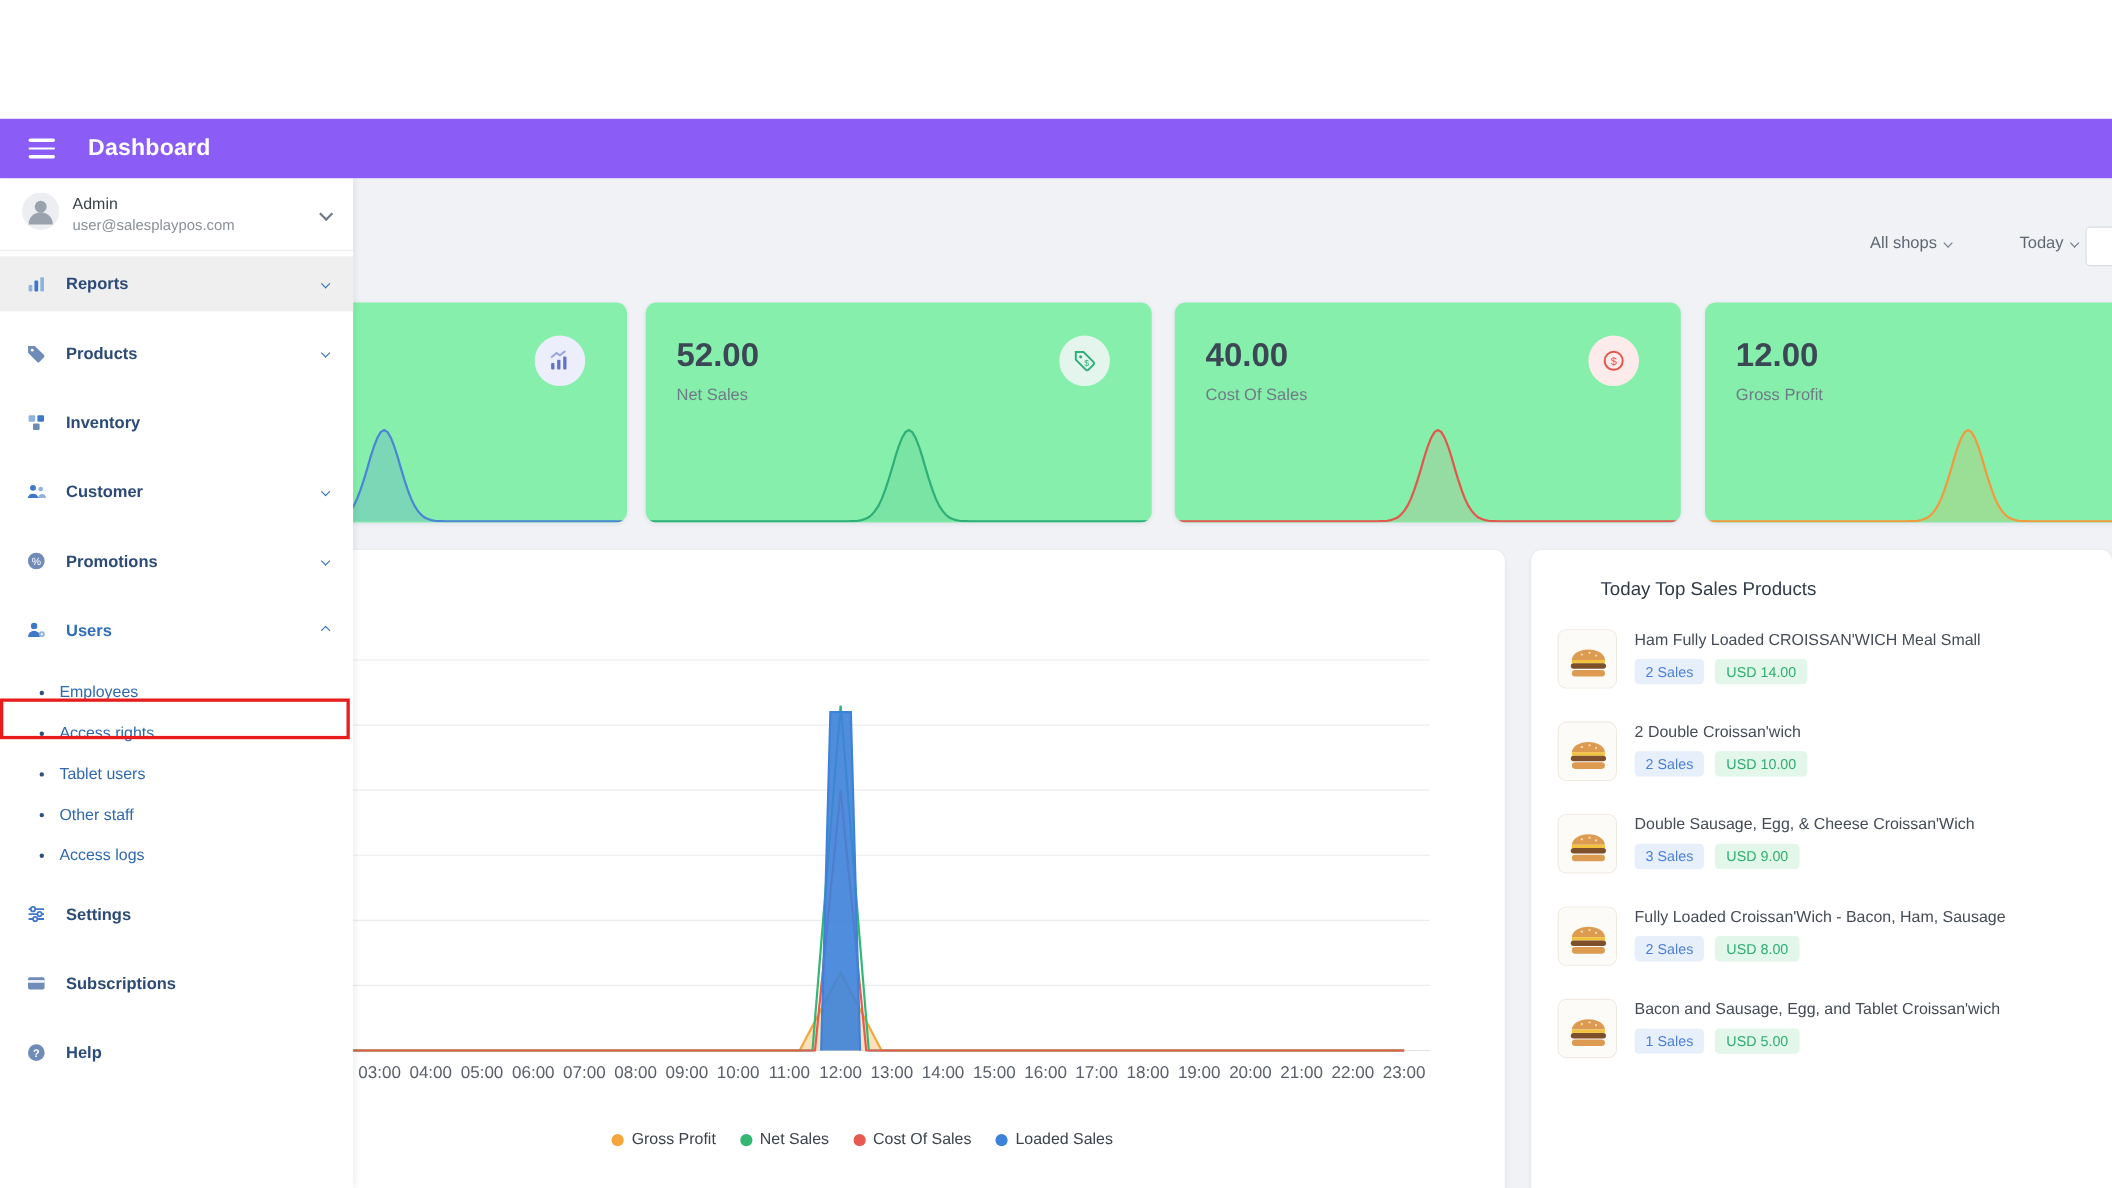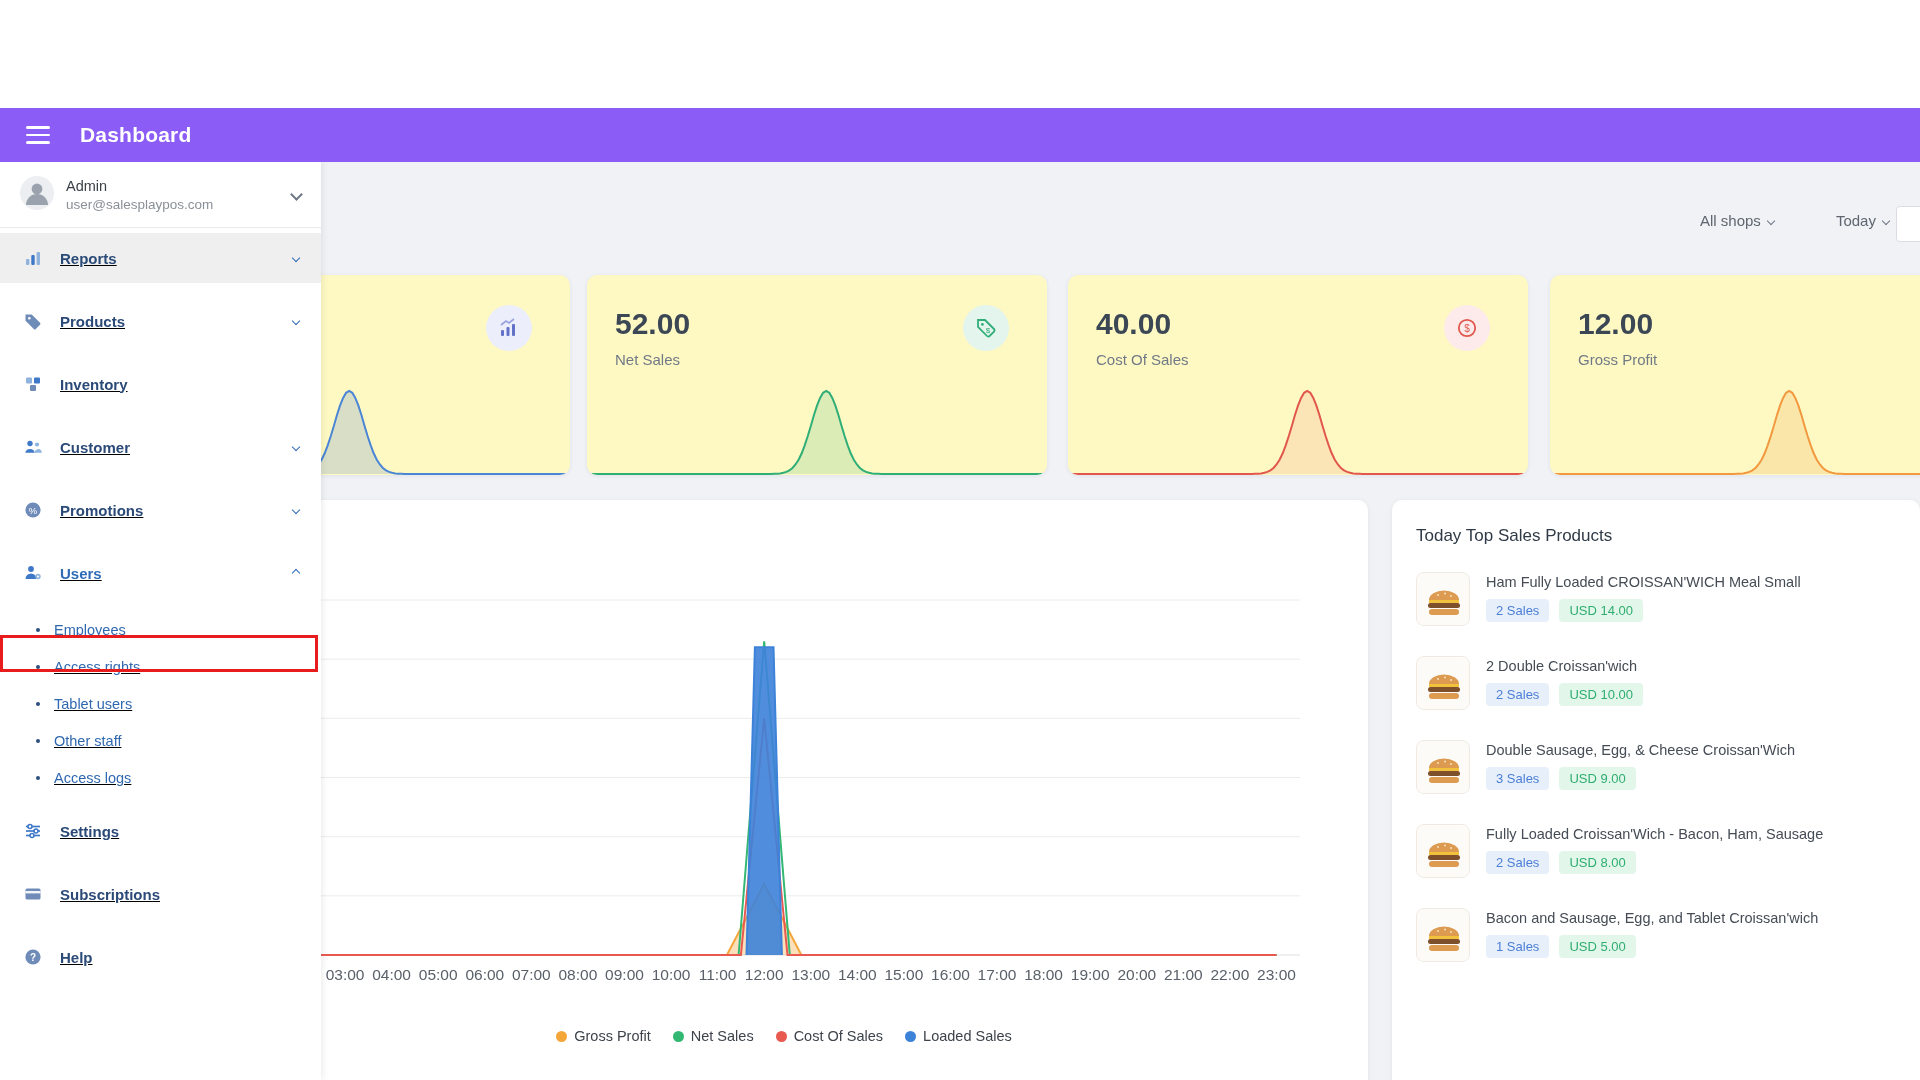--- a/index.html
+++ b/index.html
@@ -25,21 +25,21 @@
                border-bottom:1px solid #e9eaec; cursor:pointer; }
   .userblock .uinfo { margin-left:12px; flex:1; min-width:0; }
   .uname { font-size:14.5px; color:#3a4149; }
   .uemail { font-size:13.5px; color:#8a9097; margin-top:3px; }
   .chev { width:9px; height:9px; border-right:2px solid #6c7686; border-bottom:2px solid #6c7686;
           transform:rotate(45deg); display:inline-block; }
   .chev.blue { border-color:#2f6cb8; }
   .chev.up { transform:rotate(-135deg); }
   .chev.sm { width:6px; height:6px; border-width:1.6px; }
 
-  .nav { padding-top:5px;text-decoration:underline; }
+  .nav { padding-top:5px; }
   .nav-item { height:50px; margin-bottom:13px; display:flex; align-items:center;
               padding:0 22px; cursor:pointer; }
   .nav-item.active { background:#efefef; }
   .nav-item .nicon { width:22px; display:flex; justify-content:center; }
   .nav-item .nlabel { margin-left:16px; font-size:15px; font-weight:700; color:#2b4a77; flex:1; }
   .nav-item .nlabel.bluer { color:#2f6cb8; }
 
   .subnav { }
   .subnav-item { height:37px; display:flex; align-items:center; padding-left:36px; cursor:pointer; }
   .subnav-item .dot { width:4px; height:4px; border-radius:50%; background:#2f4f7d; margin-right:14px; }
@@ -51,41 +51,41 @@
 
   
   .filters { position:absolute; top:212px; left:1700px; display:flex; align-items:center; gap:24px;
              z-index:5; font-size:15px; color:#5f6670; }
   .filter { display:flex; align-items:center; gap:7px; cursor:pointer; }
   .filters .sep { width:14px; }
   .partial-box { position:absolute; top:206px; left:1896px; width:44px; height:36px; background:#fff;
                  border:1px solid #d9dde3; border-radius:4px; z-index:5; }
 
   
-  .card { position:absolute; top:275px; width:460px; height:200px; background:#fef9c3; border-radius:10px;
+  .card { position:absolute; top:275px; width:460px; height:200px; background:#86efac; border-radius:10px;
           box-shadow:0 1px 4px rgba(20,40,80,.08); overflow:hidden; z-index:4; }
   .card .value { position:absolute; left:28px; top:32px; font-size:30px; font-weight:700; color:#3b4754; }
   .card .clabel { position:absolute; left:28px; top:76px; font-size:15px; color:#707a86; }
   .card .icircle { position:absolute; right:38px; top:30px; width:46px; height:46px; border-radius:50%;
                    display:flex; align-items:center; justify-content:center; }
   .card svg.spark { position:absolute; left:0; bottom:0; }
 
   
   .chart-card { position:absolute; left:200px; top:500px; width:1168px; height:640px; background:#fff;
                 border-radius:10px; box-shadow:0 1px 4px rgba(20,40,80,.08); z-index:4; }
   #chart-legend { position:absolute; left:0; right:0; top:528px; display:flex; justify-content:center;
                   gap:22px; align-items:center; }
   .legend-item { display:flex; align-items:center; gap:7px; cursor:pointer; }
   .legend-dot { width:11px; height:11px; border-radius:50%; display:inline-block; }
   .legend-label { font-size:14.5px; color:#3c434b; }
 
   
   .panel { position:absolute; left:1392px; top:500px; width:528px; height:640px; background:#fff;
            border-radius:10px; box-shadow:0 1px 4px rgba(20,40,80,.08); z-index:4; padding:26px 24px; }
-  .panel-title { font-size:17px; color:#2f3a46; margin-bottom:26px; }
+  .panel-title { font-size:17px; color:#2f3a46; margin-bottom:26px;margin-left:39px; }
   .prod-row { display:flex; margin-bottom:30px; }
   .thumb { width:54px; height:54px; border-radius:8px; border:1px solid #efe9e1; background:#fdfbf8;
            flex:0 0 54px; overflow:hidden; }
   .prod-info { margin-left:16px; padding-top:2px; }
   .prod-name { font-size:14.5px; color:#454c55; margin-bottom:9px; }
   .badges { display:flex; gap:10px; }
   .badge { font-size:13px; padding:4px 10px; border-radius:4px; }
   .badge.sales { background:#e7effb; color:#4b7fd6; }
   .badge.price { background:#e2f6ea; color:#2fae70; }
 </style>

